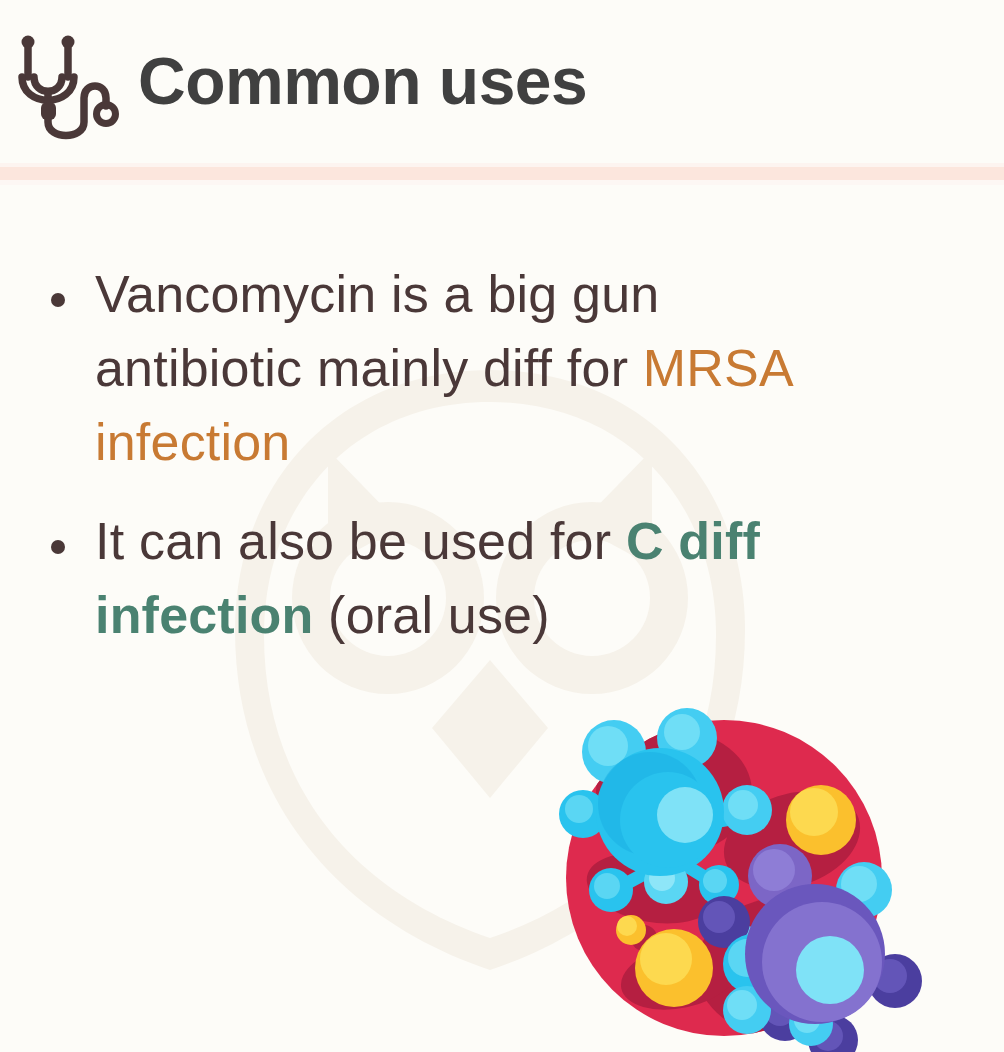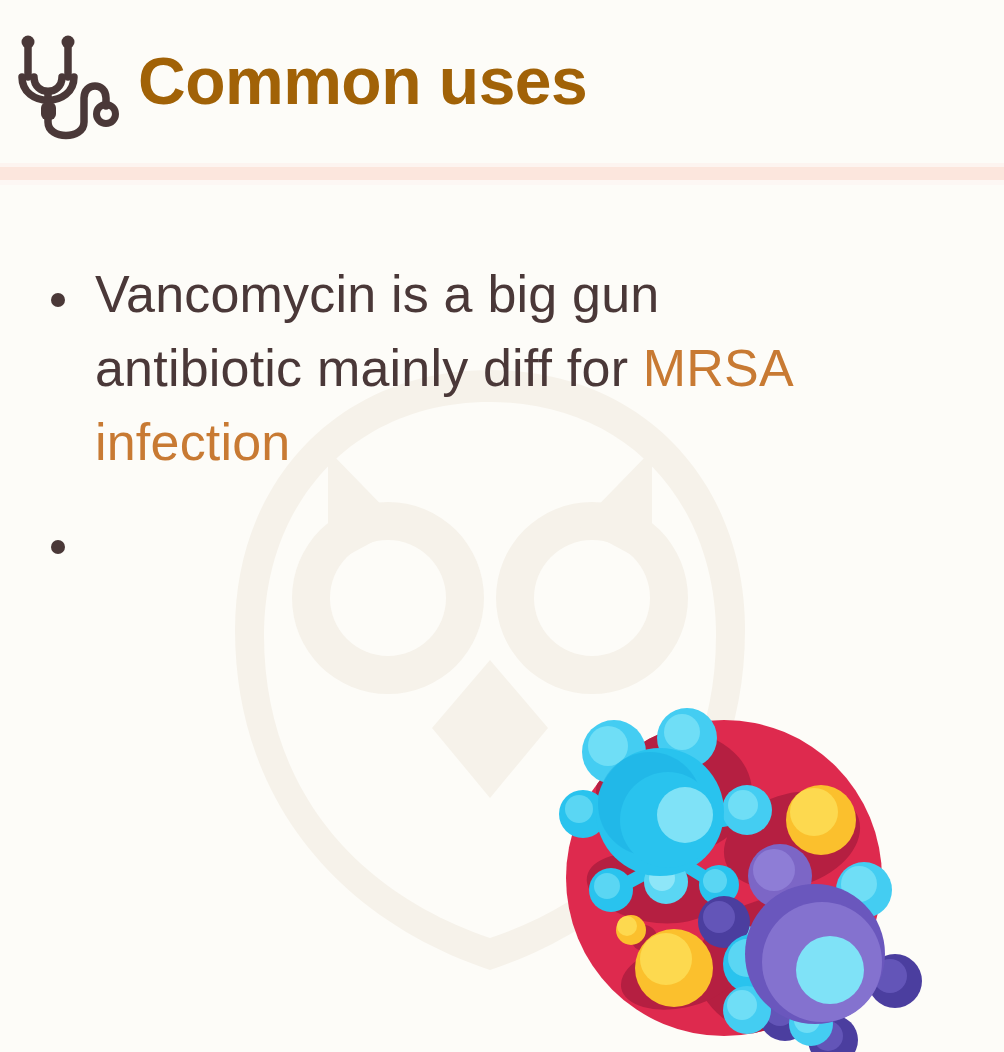--- a/index.html
+++ b/index.html
@@ -44,21 +44,21 @@
     width: 120px;
     height: 118px;
   }
 
   #page-title {
     position: absolute;
     left: 138px;
     top: 45px;
     font-size: 66px;
     font-weight: bold;
-    color: #a16207;
+    color: #404040;
     letter-spacing: -0.5px;
     white-space: nowrap;
     line-height: 1.1;
   }
 
   
   #divider {
     position: absolute;
     left: 0;
     top: 167px;
@@ -201,20 +201,21 @@
 
 <div id="content">
 
   <div class="bullet-row" id="bullet-1">
     <div class="bullet-marker"></div>
     <div class="bullet-text"><span>Vancomycin is a big gun antibiotic mainly diff for </span><span class="hl-orange">MRSA infection</span></div>
   </div>
 
   <div class="bullet-row" id="bullet-2">
     <div class="bullet-marker"></div>
+    <div class="bullet-text"><span>It can also be used for </span><span class="hl-teal">C diff infection</span><span> (oral use)</span></div>
   </div>
 
 </div>
 
 <svg id="germ-illustration" viewBox="0 0 452 356" xmlns="http://www.w3.org/2000/svg">
 
   <defs>
     <clipPath id="redClip">
       <circle cx="168" cy="178" r="158"></circle>
     </clipPath>

